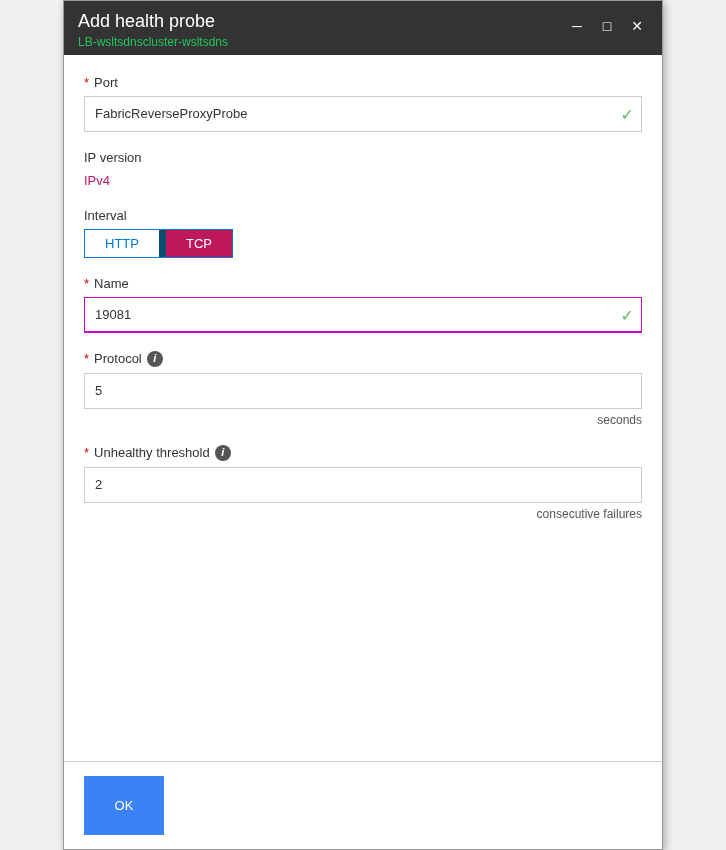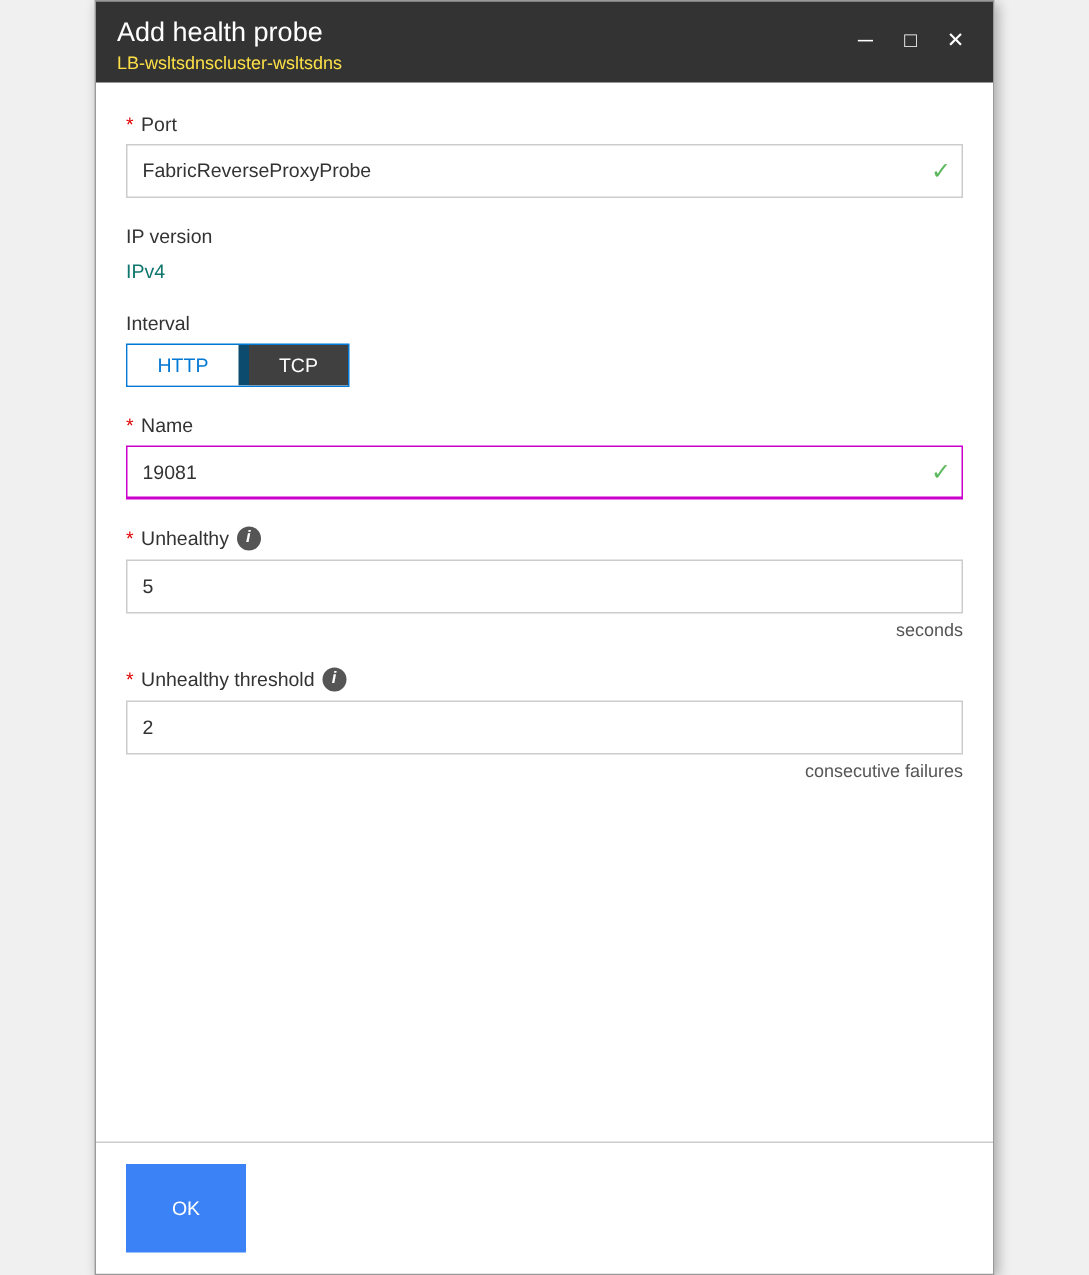--- a/index.html
+++ b/index.html
@@ -42,21 +42,21 @@
     }
 
     .title-bar-title {
       color: #ffffff;
       font-size: 18px;
       font-weight: 300;
       line-height: 1.2;
     }
 
     .title-bar-subtitle {
-      color: #fde047;
+      color: #22c55e;
       font-size: 12px;
       margin-top: 2px;
     }
 
     .title-bar-controls {
       display: flex;
       gap: 8px;
       align-items: center;
       margin-top: 4px;
     }
@@ -133,21 +133,21 @@
       position: absolute;
       right: 8px;
       top: 50%;
       transform: translateY(-50%);
       color: #5cb85c;
       font-size: 16px;
     }
 
     .static-value {
       font-size: 13px;
-      color: #0f766e;
+      color: #be185d;
       padding: 2px 0;
     }
 
     .protocol-group {
       display: flex;
       border: 1px solid #0078d4;
       width: fit-content;
       overflow: hidden;
     }
 
@@ -159,21 +159,21 @@
       background: #ffffff;
       color: #0078d4;
       border-right: 7px solid #0c4a6e;
     }
 
     .protocol-btn:last-child {
       border-right: none;
     }
 
     .protocol-btn.active {
-      background: #404040;
+      background: #be185d;
       color: #ffffff;
     }
 
     .port-input {
       width: 100%;
       height: 36px;
       border: 1px solid #cc00cc;
       border-bottom: 2px solid #cc00cc;
       padding: 0 30px 0 10px;
       font-size: 13px;
@@ -255,21 +255,21 @@
       </div>
       <div class="input-wrapper">
         <input class="port-input" type="text" value="19081" style="">
         <span class="check-icon">✓</span>
       </div>
     </div>
 
     <div class="field-group">
       <div class="field-label">
         <span class="required-star">*</span>
-        <span>Unhealthy</span>
+        <span>Protocol</span>
         <span class="info-icon">i</span>
       </div>
       <div class="input-wrapper">
         <input class="text-input" type="text" value="5" style="">
       </div>
       <div class="hint-text">seconds</div>
     </div>
 
     <div class="field-group">
       <div class="field-label">

